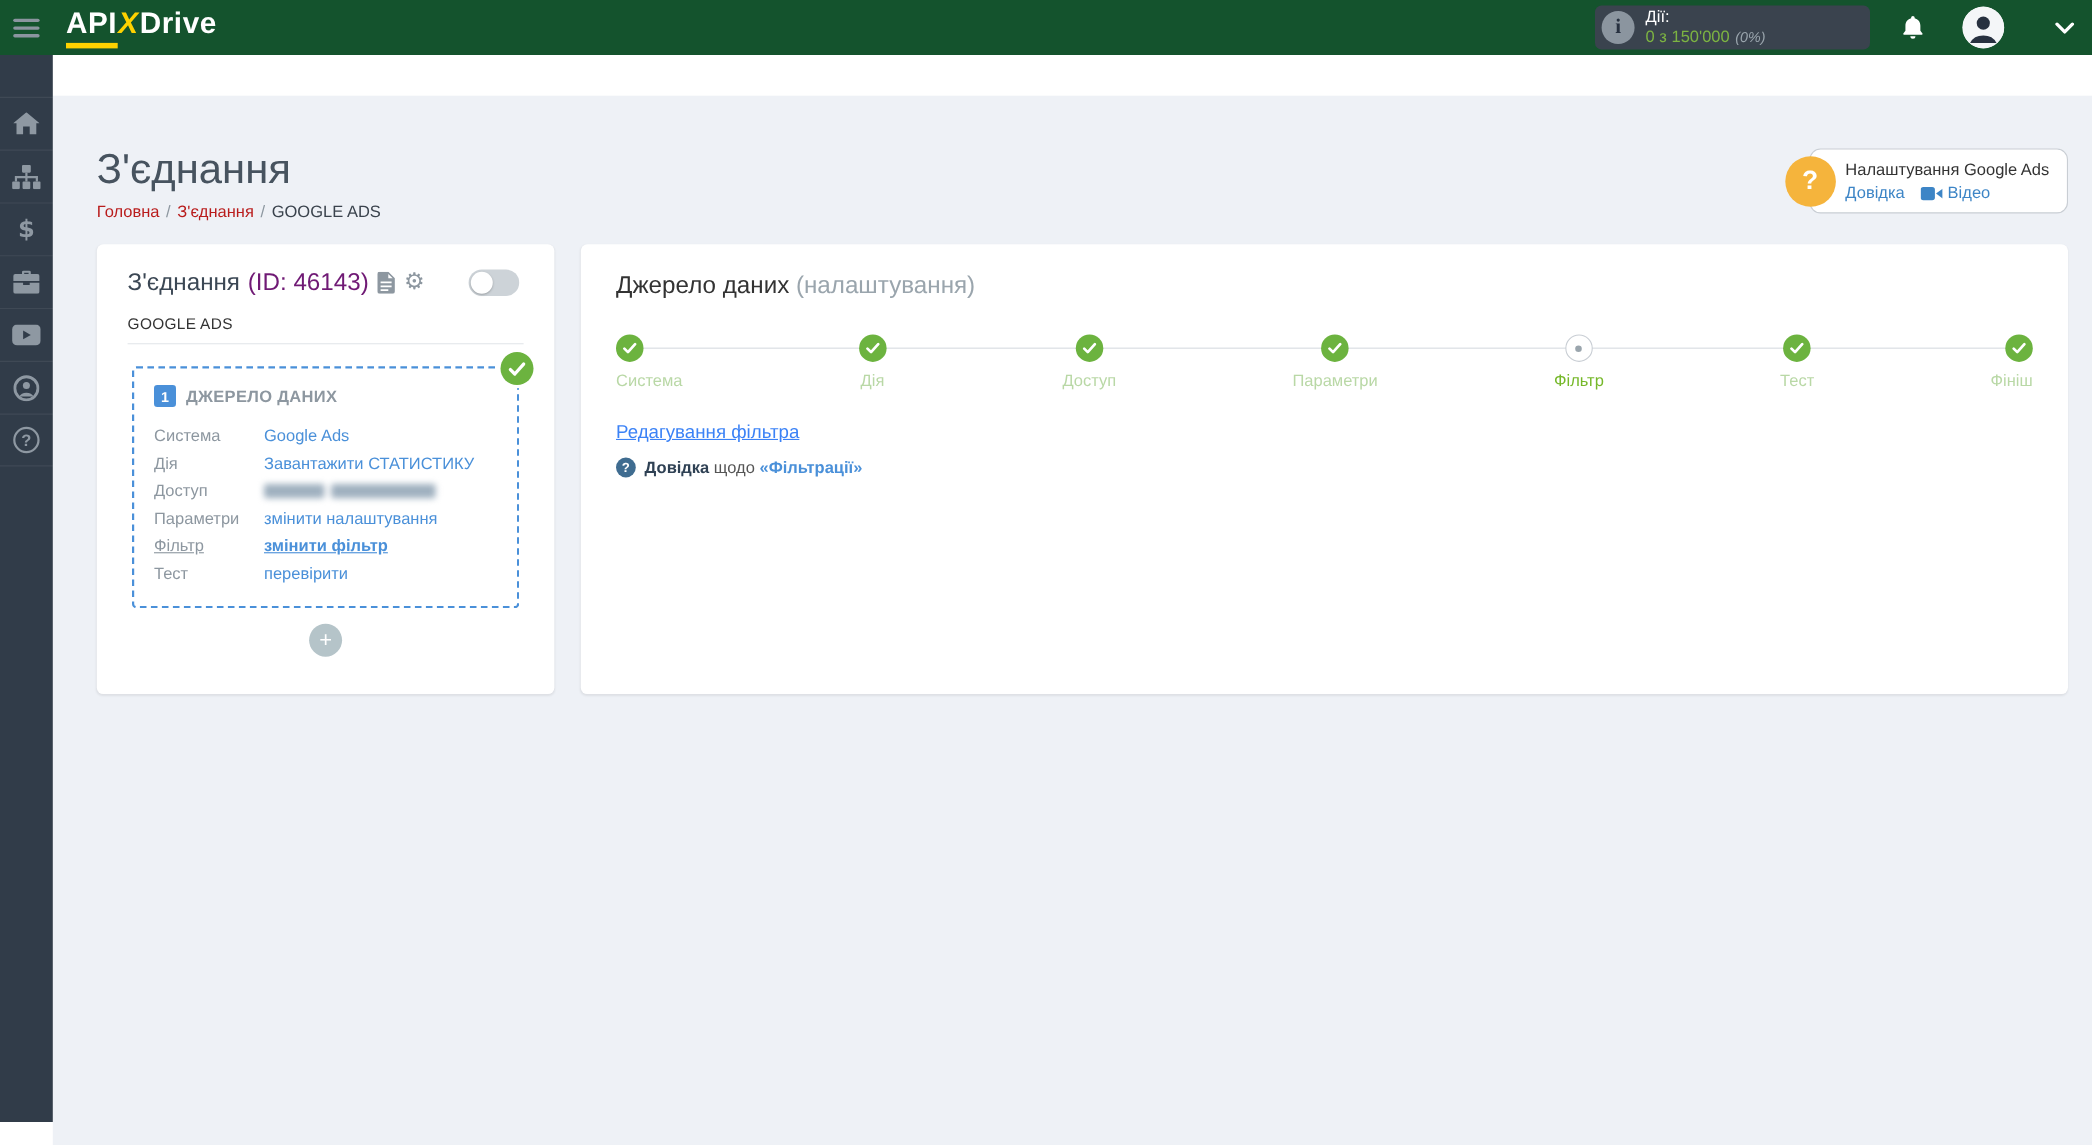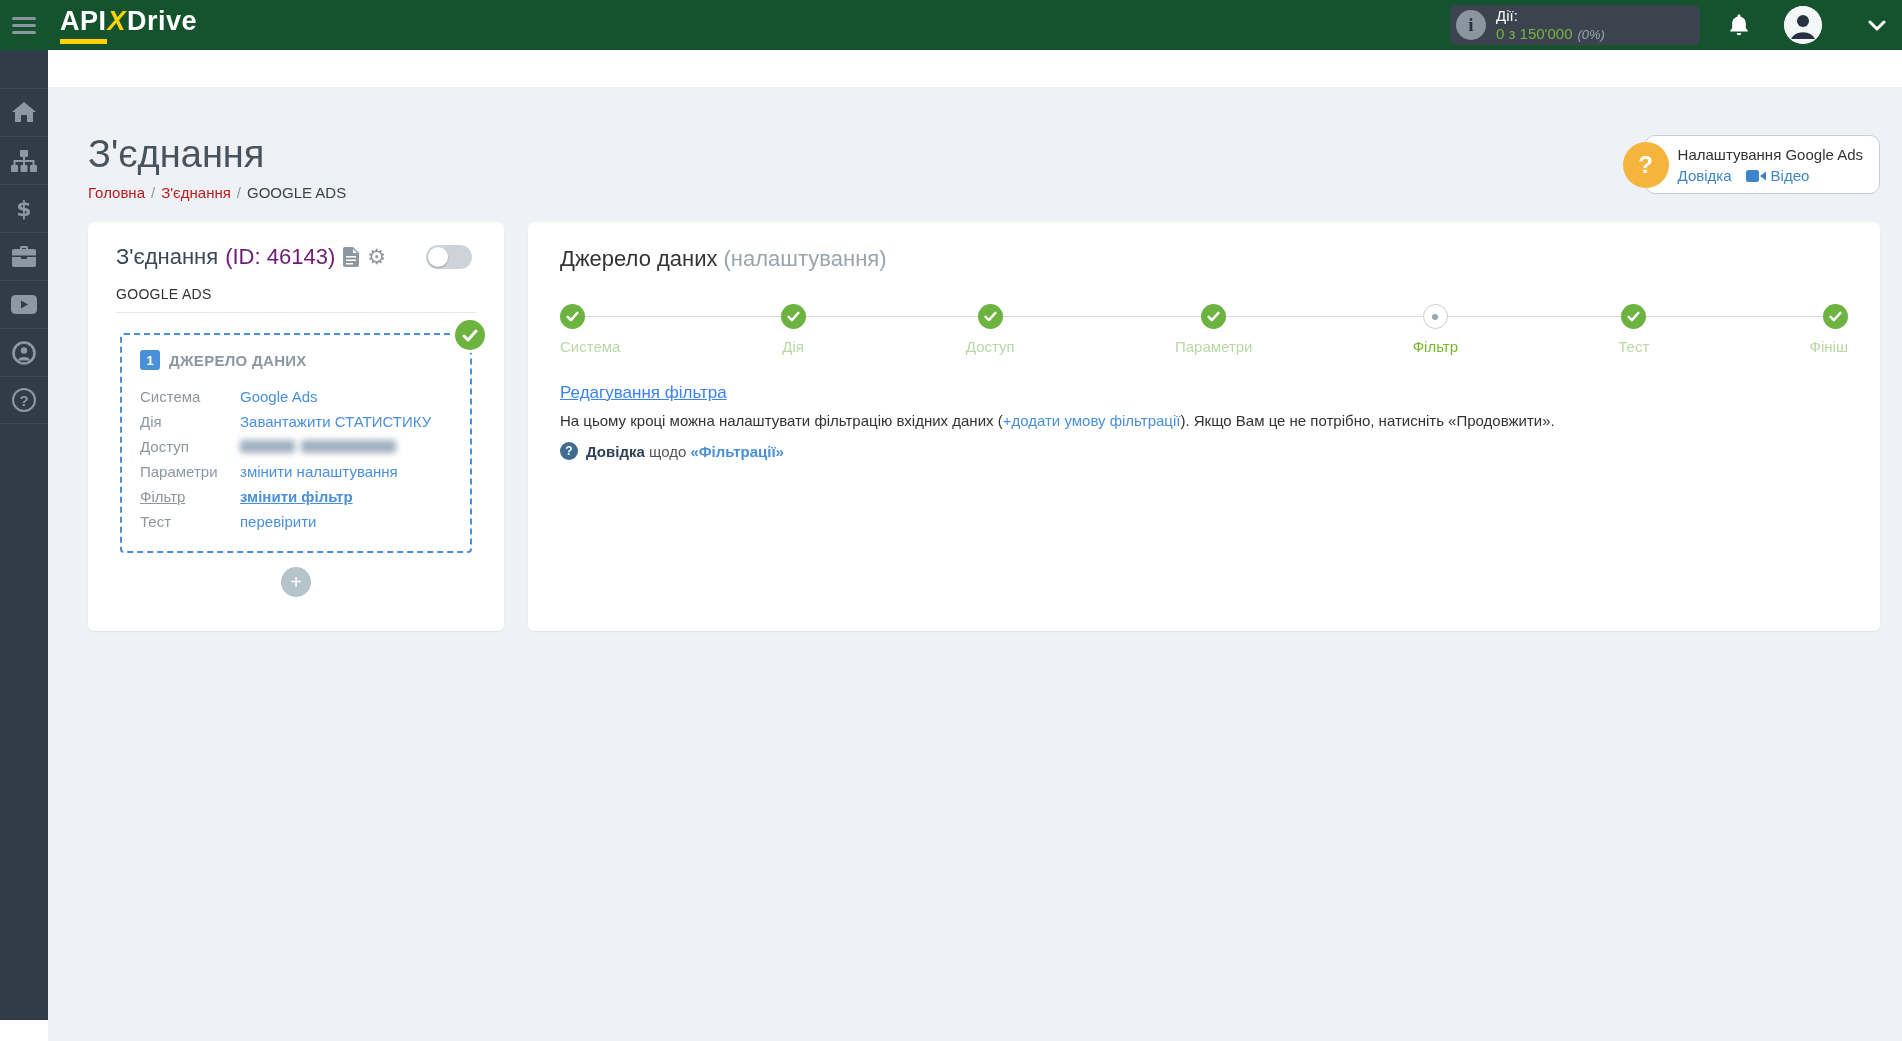--- a/index.html
+++ b/index.html
@@ -369,23 +369,20 @@
               <svg width="13" height="11" viewBox="0 0 16 13">
                 <polyline points="2,7 6,11 14,2" fill="none" stroke="#fff" stroke-width="3" stroke-linecap="round" stroke-linejoin="round"></polyline>
               </svg>
             </span>
           <span class="step-label">Фініш</span>
         </div>
       </div>
 
       <div class="section-title">Редагування фільтра</div>
 
-      <div class="desc">
-        <span>На цьому кроці можна налаштувати фільтрацію вхідних даних (</span><a>+додати умову фільтрації</a><span>). Якщо Вам це не потрібно, натисніть «Продовжити».</span>
-      </div>
 
       <div class="help-line">
         <span class="hq">?</span>
         <span><span class="hl1">Довідка</span><span class="hl2"> щодо </span><span class="hl3">«Фільтрації»</span></span>
       </div>
 
     </div>
   </div>
 </div>
 

